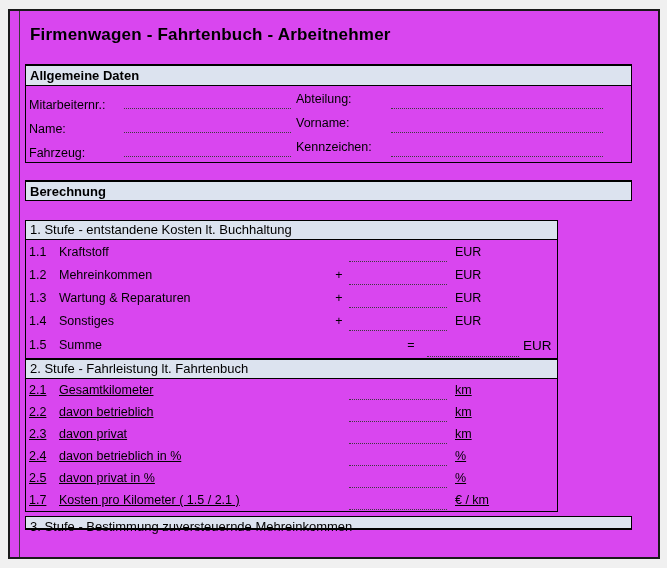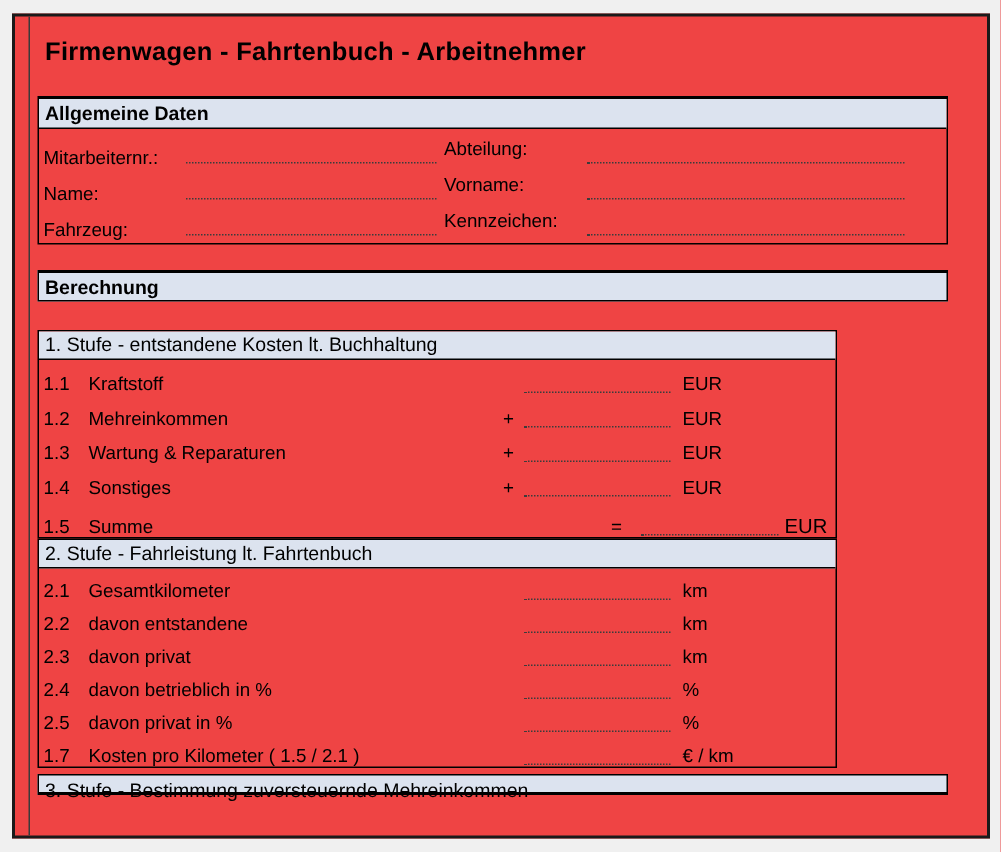--- a/index.html
+++ b/index.html
@@ -3,21 +3,21 @@
 <meta charset="utf-8">
 <style>
   html,body{margin:0;padding:0;}
   body{
     width:667px;height:568px;background:#f0f0f0;position:relative;
     font-family:"Liberation Sans",sans-serif;color:#000;
     -webkit-font-smoothing:antialiased;
   }
   .sheet{
     position:absolute;left:8px;top:9px;width:652px;height:550px;
-    background:#ef4444;border:2px solid #1a1a1a;box-sizing:border-box;overflow:hidden;
+    background:#d946ef;border:2px solid #1a1a1a;box-sizing:border-box;overflow:hidden;
   }
   .fold{position:absolute;left:9px;top:0;bottom:0;width:1px;background:#3a3a3a;}
   .content{margin-left:15px;width:607px;position:relative;}
   h1{
     font-size:17px;line-height:24px;height:24px;font-weight:bold;
     margin:12px 0 0 5px;letter-spacing:.2px;white-space:nowrap;
   }
   .bar{
     background:#dce3ef;height:20px;line-height:19px;padding-left:4px;
     font-size:13px;border-bottom:1px solid #000;box-sizing:border-box;white-space:nowrap;
@@ -35,22 +35,22 @@
   .flabel{white-space:nowrap;}
   .flabel.l1{width:95px;margin-top:12px;}
   .finput{height:17px;align-self:flex-end;margin-bottom:2px;border-bottom:1px dotted #3c3c3c;}
   .finput.i1{width:167px;margin-right:5px;}
   .flabel.l2{width:92px;margin-right:3px;}
   .finput.i2{width:212px;}
   .calc-box{border:1px solid #000;width:533px;box-sizing:border-box;}
   .calc-box .bar{height:19px;line-height:18px;}
   .box0{margin-top:19px;}
   .box1{margin-top:0;}
-  .crow{display:flex;height:23px;align-items:flex-end;padding:0 4px 0 3px;font-size:12.5px;}
-  .box1 .crow{height:22px;}
+  .crow{display:flex;height:23px;align-items:center;padding:0 4px 0 3px;font-size:12.5px;}
+  .box1 .crow{height:22px;text-decoration:underline;}
   .cnum{width:30px;}
   .clabel{flex:1;white-space:nowrap;}
   .cop{width:16px;text-align:center;}
   .cinput{
     width:98px;height:16px;align-self:flex-end;margin-bottom:1px;margin-left:2px;
     border-bottom:1px dotted #3c3c3c;
   }
   .cunit{width:106px;padding-left:8px;box-sizing:border-box;white-space:nowrap;}
   
   .crow.sum{height:26px;}
@@ -135,21 +135,21 @@
           <div class="bar">2. Stufe - Fahrleistung lt. Fahrtenbuch</div>
           <div class="crow">
             <span class="cnum">2.1</span>
             <span class="clabel">Gesamtkilometer</span>
             <span class="cop"></span>
             <span class="cinput"></span>
             <span class="cunit">km</span>
           </div>
           <div class="crow">
             <span class="cnum">2.2</span>
-            <span class="clabel">davon entstandene</span>
+            <span class="clabel">davon betrieblich</span>
             <span class="cop"></span>
             <span class="cinput"></span>
             <span class="cunit">km</span>
           </div>
           <div class="crow">
             <span class="cnum">2.3</span>
             <span class="clabel">davon privat</span>
             <span class="cop"></span>
             <span class="cinput"></span>
             <span class="cunit">km</span>

